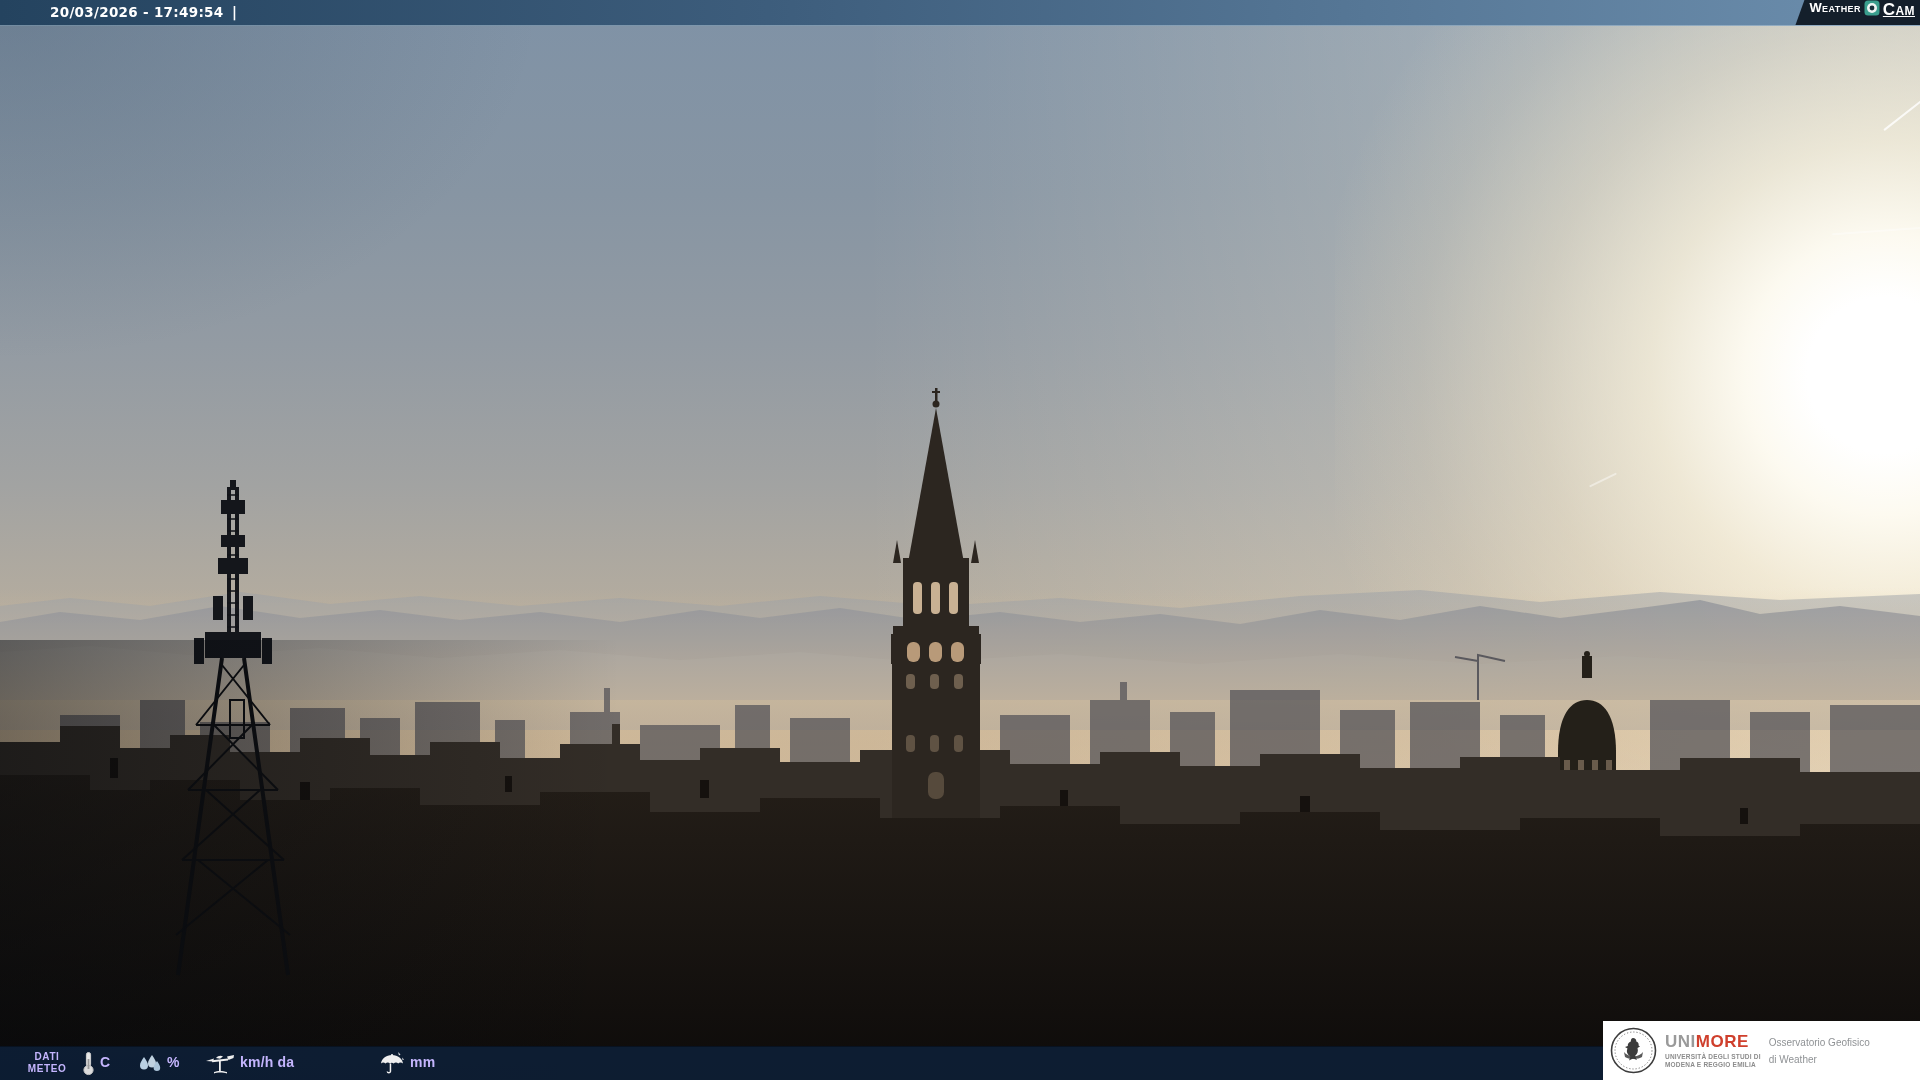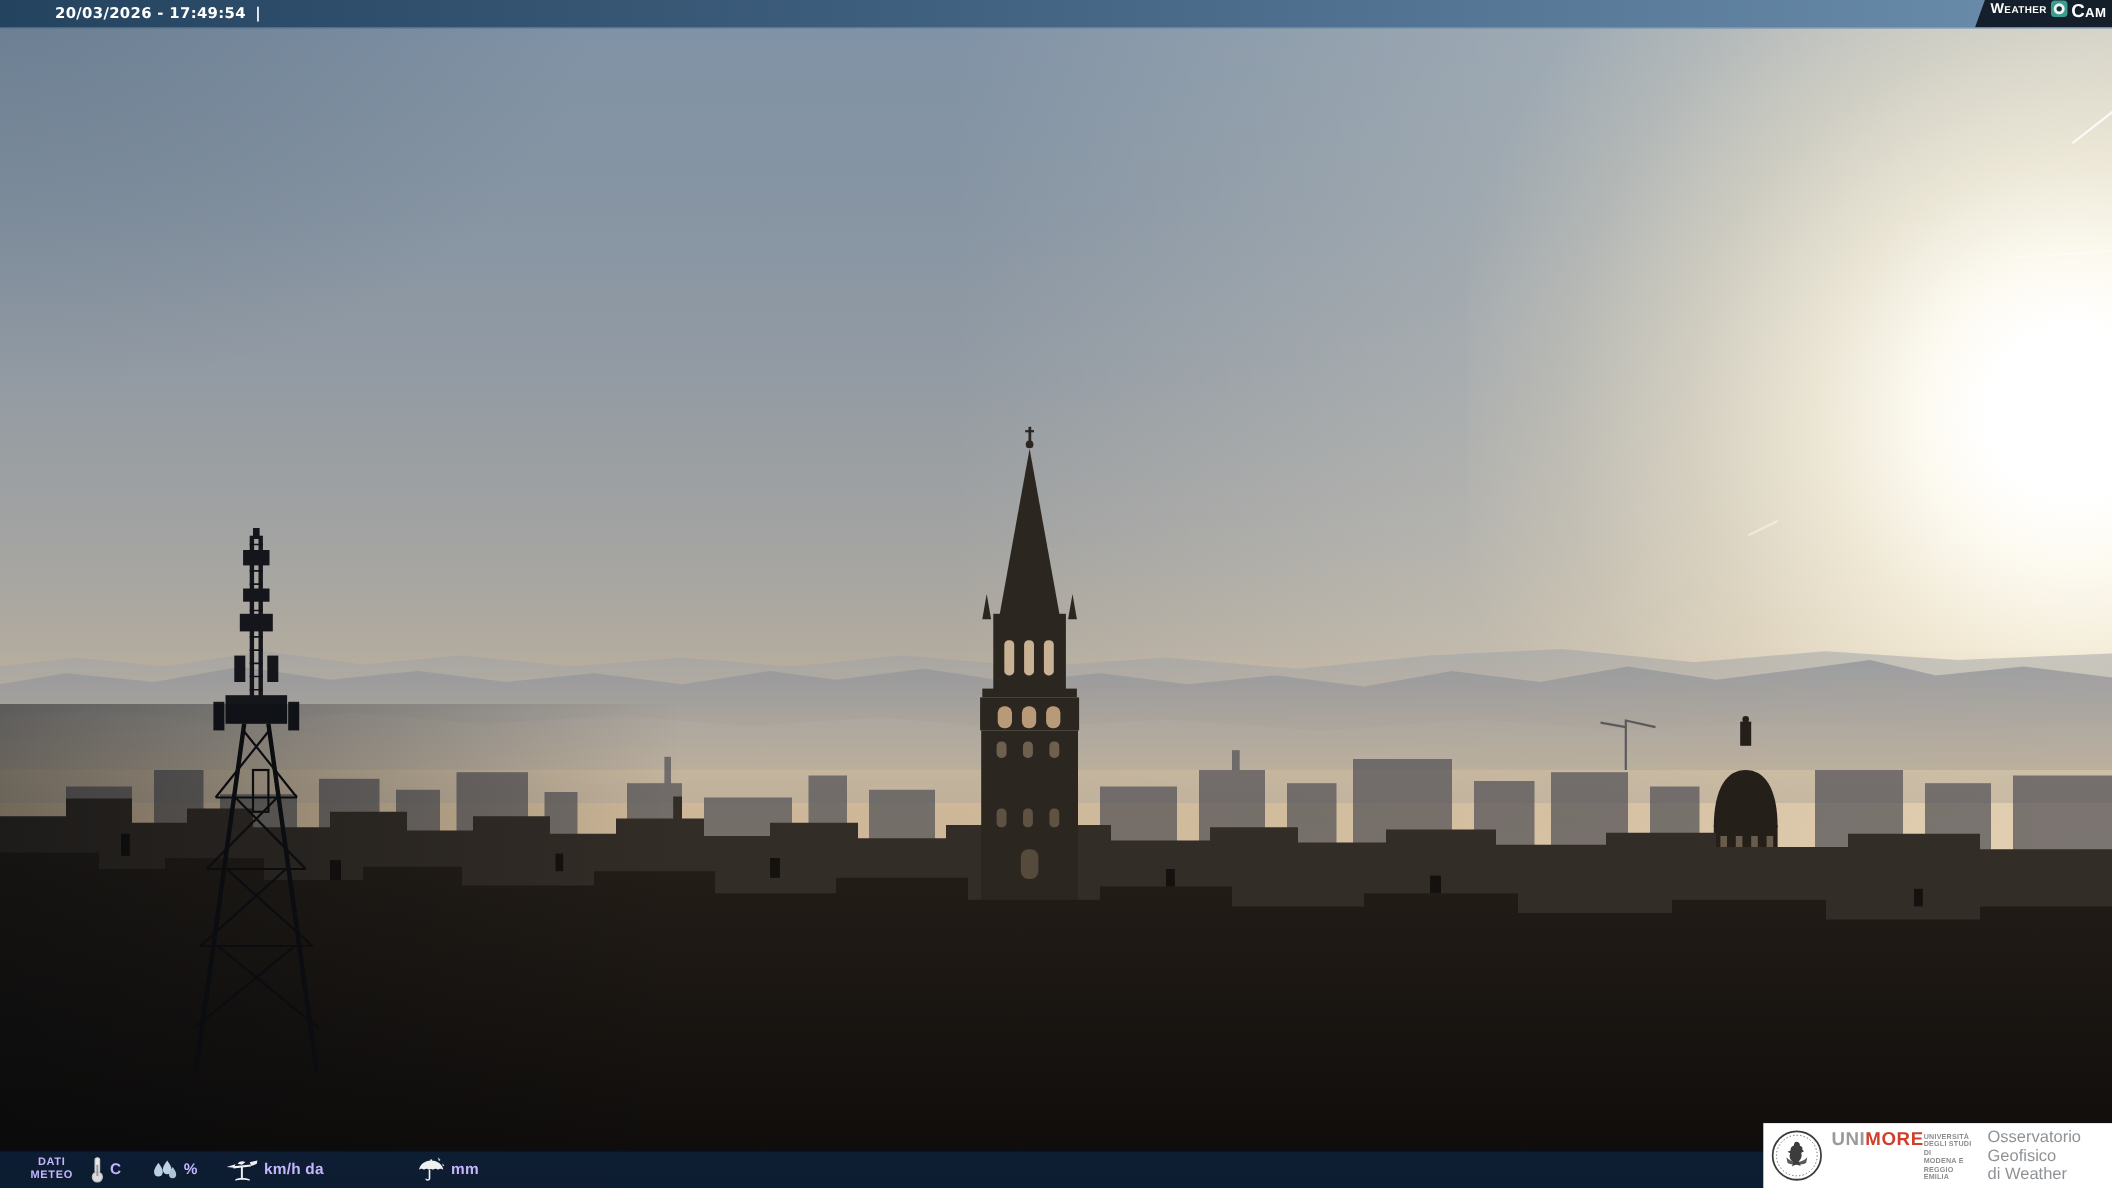--- a/index.html
+++ b/index.html
@@ -60,21 +60,21 @@
   .h-sep{position:absolute;left:232px;top:0;line-height:25px;font-size:13.5px;}
   .h-title{position:absolute;left:268px;top:0;line-height:25px;font-size:13.5px;letter-spacing:.2px;white-space:nowrap;}
   .wc-logo{
     position:absolute;right:0;top:0;height:25px;z-index:31;
     display:flex;align-items:flex-start;gap:3px;
     background:var(--weathercam-bg);
     padding:0 5px 0 14px;
     clip-path:polygon(9px 0, 100% 0, 100% 100%, 0 100%);
   }
   .wc-weather{font-variant:small-caps;font-size:13px;font-weight:bold;color:#fff;letter-spacing:.4px;}
-  .wc-cam{font-variant:small-caps;font-size:17px;font-weight:bold;color:#fff;letter-spacing:.4px;}
+  .wc-cam{font-variant:small-caps;font-size:17px;font-weight:bold;color:#fff;letter-spacing:.4px;text-decoration:underline;}
   .wc-icon{display:inline-flex;}
   
   .footer{
     position:absolute;left:0;bottom:0;width:100%;height:33px;z-index:20;
     background:var(--footer-bg);
     border-top:1px solid rgba(0,0,0,.35);
     color:#c4b5fd;
   }
   .f-label{
     position:absolute;left:16px;top:4px;width:62px;text-align:center;
@@ -82,26 +82,26 @@
   }
   .f-unit{position:absolute;top:7px;font-size:14px;font-weight:bold;white-space:nowrap;letter-spacing:.2px;}
   .f-value{position:absolute;top:7px;font-size:14px;font-weight:bold;}
   .f-icon{position:absolute;display:inline-flex;}
   
   .brandbox{
     position:absolute;left:1603px;top:1021px;width:317px;height:59px;z-index:40;
     background:#ffffff;display:flex;align-items:center;gap:8px;padding-left:7px;box-sizing:border-box;
   }
   .seal{flex:0 0 auto;display:inline-flex;}
-  .brand-col{display:flex;flex-direction:row;line-height:1;}
+  .brand-col{display:flex;flex-direction:column;line-height:1;}
   .brand-name{font-size:17px;font-weight:bold;letter-spacing:.5px;}
   .brand-name .uni{color:var(--unimore-gray);}
   .brand-name .more{color:var(--unimore-red);}
   .brand-sub{margin-top:3px;font-size:6.5px;font-weight:bold;color:#8c8c8c;letter-spacing:.2px;line-height:7.5px;}
-  .obs-col{color:var(--observatory-gray);font-size:15px;line-height:17px;}
+  .obs-col{color:var(--observatory-gray);font-size:10px;line-height:17px;}
 </style>
 </head>
 <body>
 
 <div class="viewport">
 
   <div class="sky"></div>
   <div class="sky-right-bright"></div>
   <div class="sun-glow"></div>
   <div class="vignette-tl"></div>

